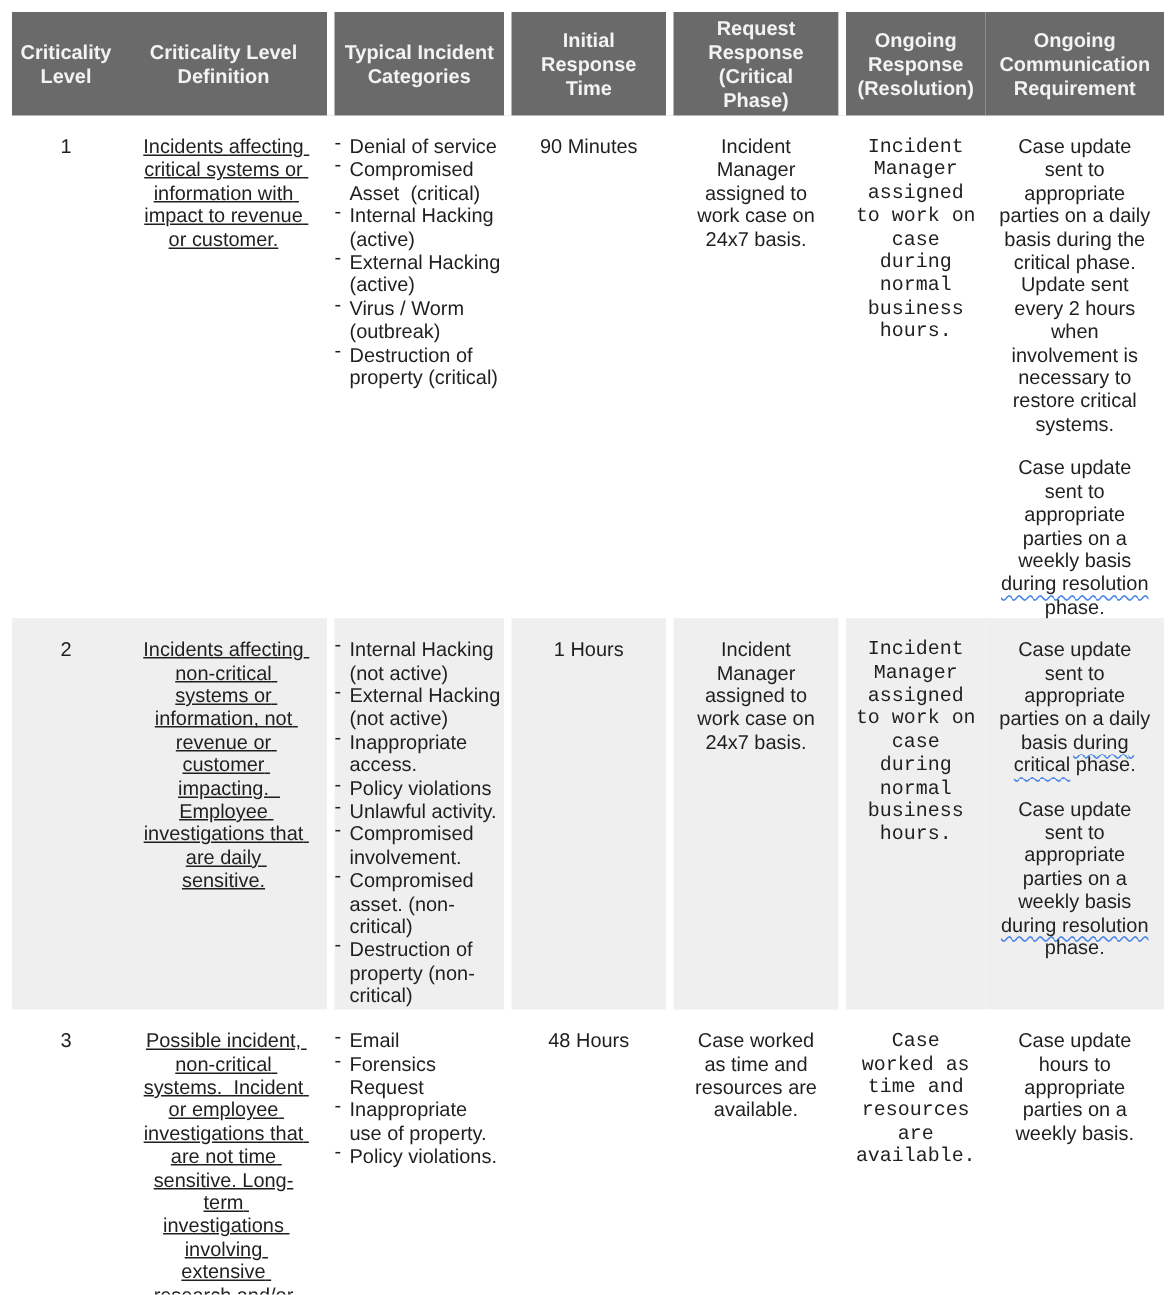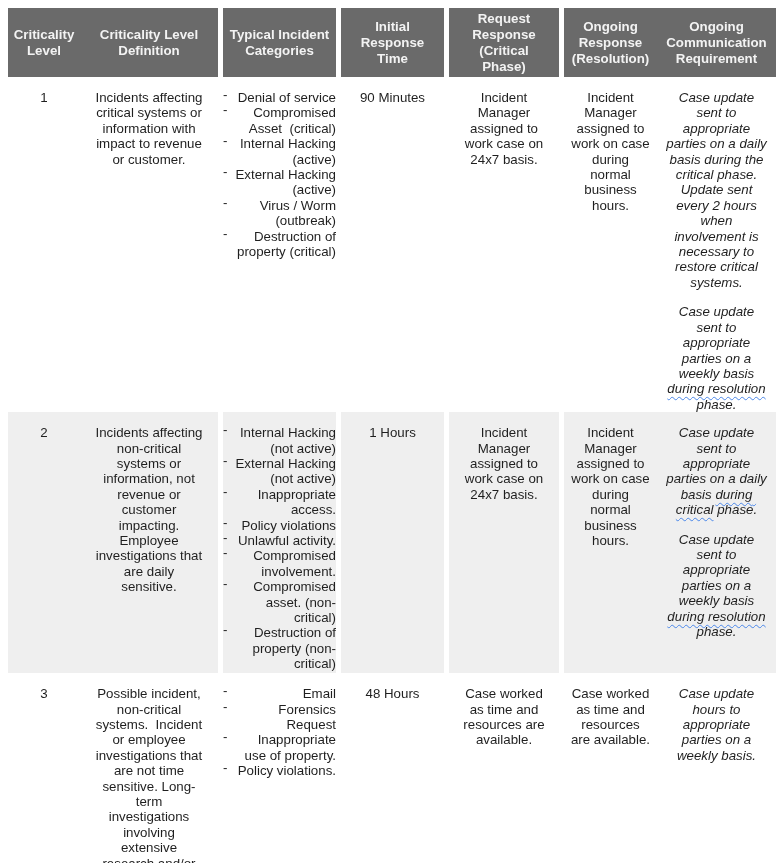--- a/index.html
+++ b/index.html
@@ -24,31 +24,31 @@
   td {
     vertical-align: top; text-align: center;
     font-size: 13.3px; line-height: 15.4px;
     padding: 13px 4px 0; white-space: pre-wrap;
   }
   tr.r1 td { height: 314px; }
   tr.r2 td { height: 261px; }
   tr.r3 td { height: 211px; }
   tr.alt td { background: #efefef; }
 
-  td.cell-def  { padding: 13px 15px 0; }
+  td.cell-def  { padding: 13px 15px 0; text-decoration: underline; }
   td.cell-cats { text-align: left; padding: 13px 0 0; }
   td.cell-crit { padding: 13px 10px 0; }
-  td.cell-res  { padding: 13px 5px 4px; }
+  td.cell-res  { padding: 13px 5px 4px; font-family: Liberation Mono, monospace; }
   td.cell-comm { padding: 13px 9px 0; }
 
-  .cats ul { list-style: none; text-align: right; }
+  .cats ul { list-style: none; }
   .cats li { position: relative; padding-left: 10px; white-space: pre-wrap; }
   .cats li::before { content: "-"; position: absolute; left: 0; top: -3px; }
 
-  .cell-comm p { margin: 0 0 14px; white-space: pre-wrap; font-style: italic; }
+  .cell-comm p { margin: 0 0 14px; white-space: pre-wrap; }
   .cell-comm p:last-child { margin-bottom: 0; }
 
   .wavy {
     text-decoration-line: underline;
     text-decoration-style: wavy;
     text-decoration-color: #4a86e8;
     text-decoration-thickness: 1px;
     text-underline-offset: 3px;
   }
 </style>

